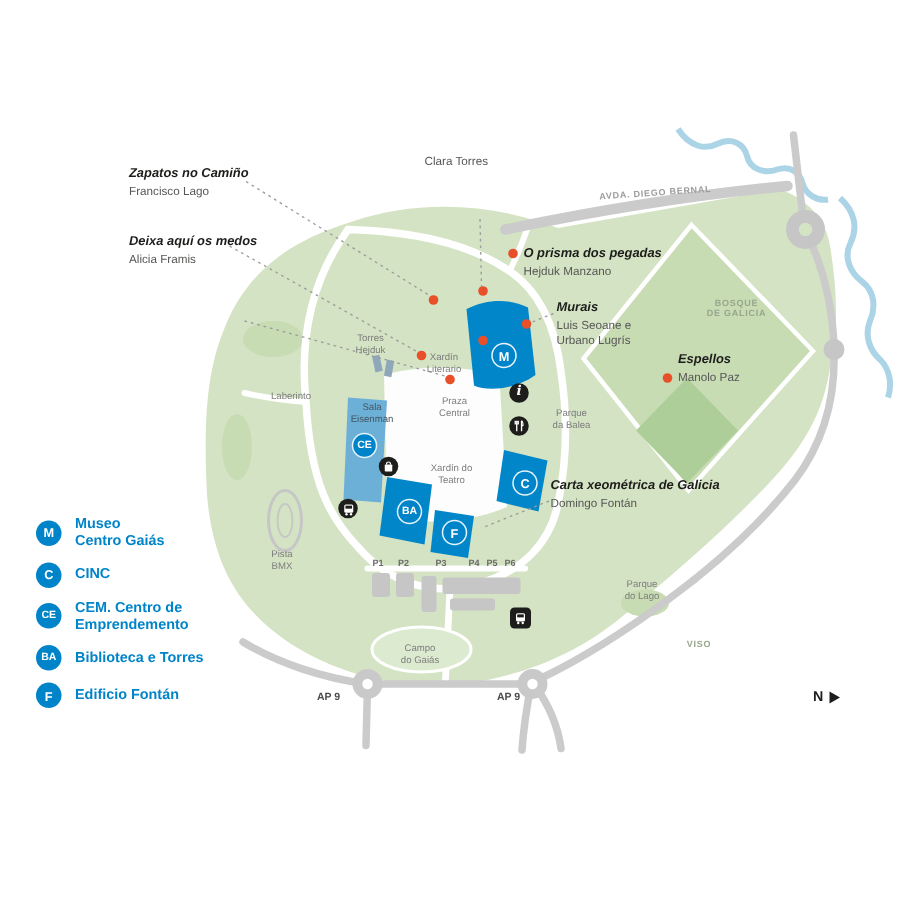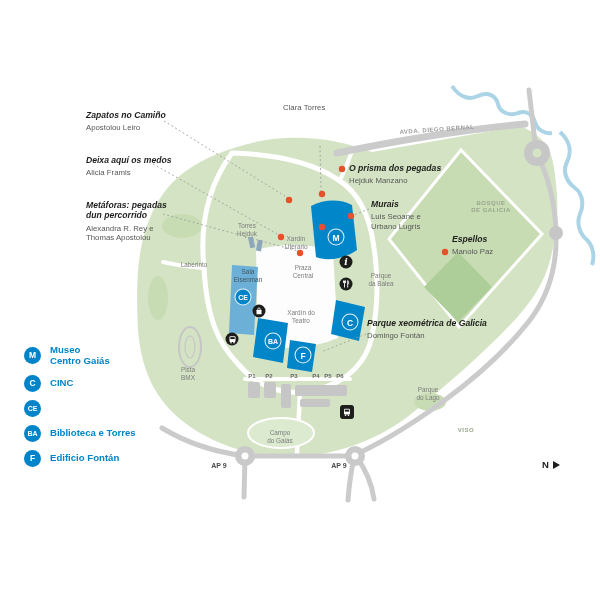--- a/index.html
+++ b/index.html
@@ -122,50 +122,44 @@
       <circle cx="322" cy="194" r="3.2"></circle>
       <circle cx="342" cy="169" r="3.2"></circle>
       <circle cx="351" cy="216" r="3.2"></circle>
       <circle cx="322" cy="227" r="3.2"></circle>
       <circle cx="445" cy="252" r="3.2"></circle>
     </g>
   </svg>
 
   <div class="art" style="left:86px;top:110px">
     <div class="t">Zapatos no Camiño</div>
-    <div class="a">Apostolou Leiro</div>
+    <div class="a">Francisco Lago</div>
   </div>
   <div class="art" style="left:86px;top:155px">
     <div class="t">Deixa aquí os medos</div>
     <div class="a">Alicia Framis</div>
-  </div>
-  <div class="art" style="left:86px;top:200px">
-    <div class="t">Metáforas: pegadas
-dun percorrido</div>
-    <div class="a">Alexandra R. Rey e
-Thomas Apostolou</div>
   </div>
   <div class="art" style="left:283px;top:100px">
     <div class="a">Clara Torres</div>
   </div>
   <div class="art" style="left:349px;top:163px">
     <div class="t">O prisma dos pegadas</div>
     <div class="a">Hejduk Manzano</div>
   </div>
   <div class="art" style="left:371px;top:199px">
     <div class="t">Murais</div>
     <div class="a">Luis Seoane e
 Urbano Lugrís</div>
   </div>
   <div class="art" style="left:452px;top:234px">
     <div class="t">Espellos</div>
     <div class="a">Manolo Paz</div>
   </div>
   <div class="art" style="left:367px;top:318px">
-    <div class="t">Parque xeométrica de Galicia</div>
+    <div class="t">Carta xeométrica de Galicia</div>
     <div class="a">Domingo Fontán</div>
   </div>
 
   <div class="maplabel caps" style="left:437px;top:130px;transform:translate(-50%,-50%) rotate(-4deg);color:#9c9c9c">AVDA. DIEGO BERNAL</div>
   <div class="maplabel caps" style="left:491px;top:207px">BOSQUE
 DE GALICIA</div>
   <div class="maplabel caps" style="left:466px;top:431px">VISO</div>
   <div class="maplabel" style="left:247px;top:230px">Torres
 Hejduk</div>
   <div class="maplabel" style="left:296px;top:243px">Xardín
@@ -239,20 +233,22 @@
       <div class="lico">M</div>
       <div class="llab">Museo
 Centro Gaiás</div>
     </div>
     <div class="lrow">
       <div class="lico">C</div>
       <div class="llab">CINC</div>
     </div>
     <div class="lrow">
       <div class="lico sm">CE</div>
+      <div class="llab">CEM. Centro de
+Emprendemento</div>
     </div>
     <div class="lrow">
       <div class="lico sm">BA</div>
       <div class="llab">Biblioteca e Torres</div>
     </div>
     <div class="lrow">
       <div class="lico">F</div>
       <div class="llab">Edificio Fontán</div>
     </div>
   </div>

